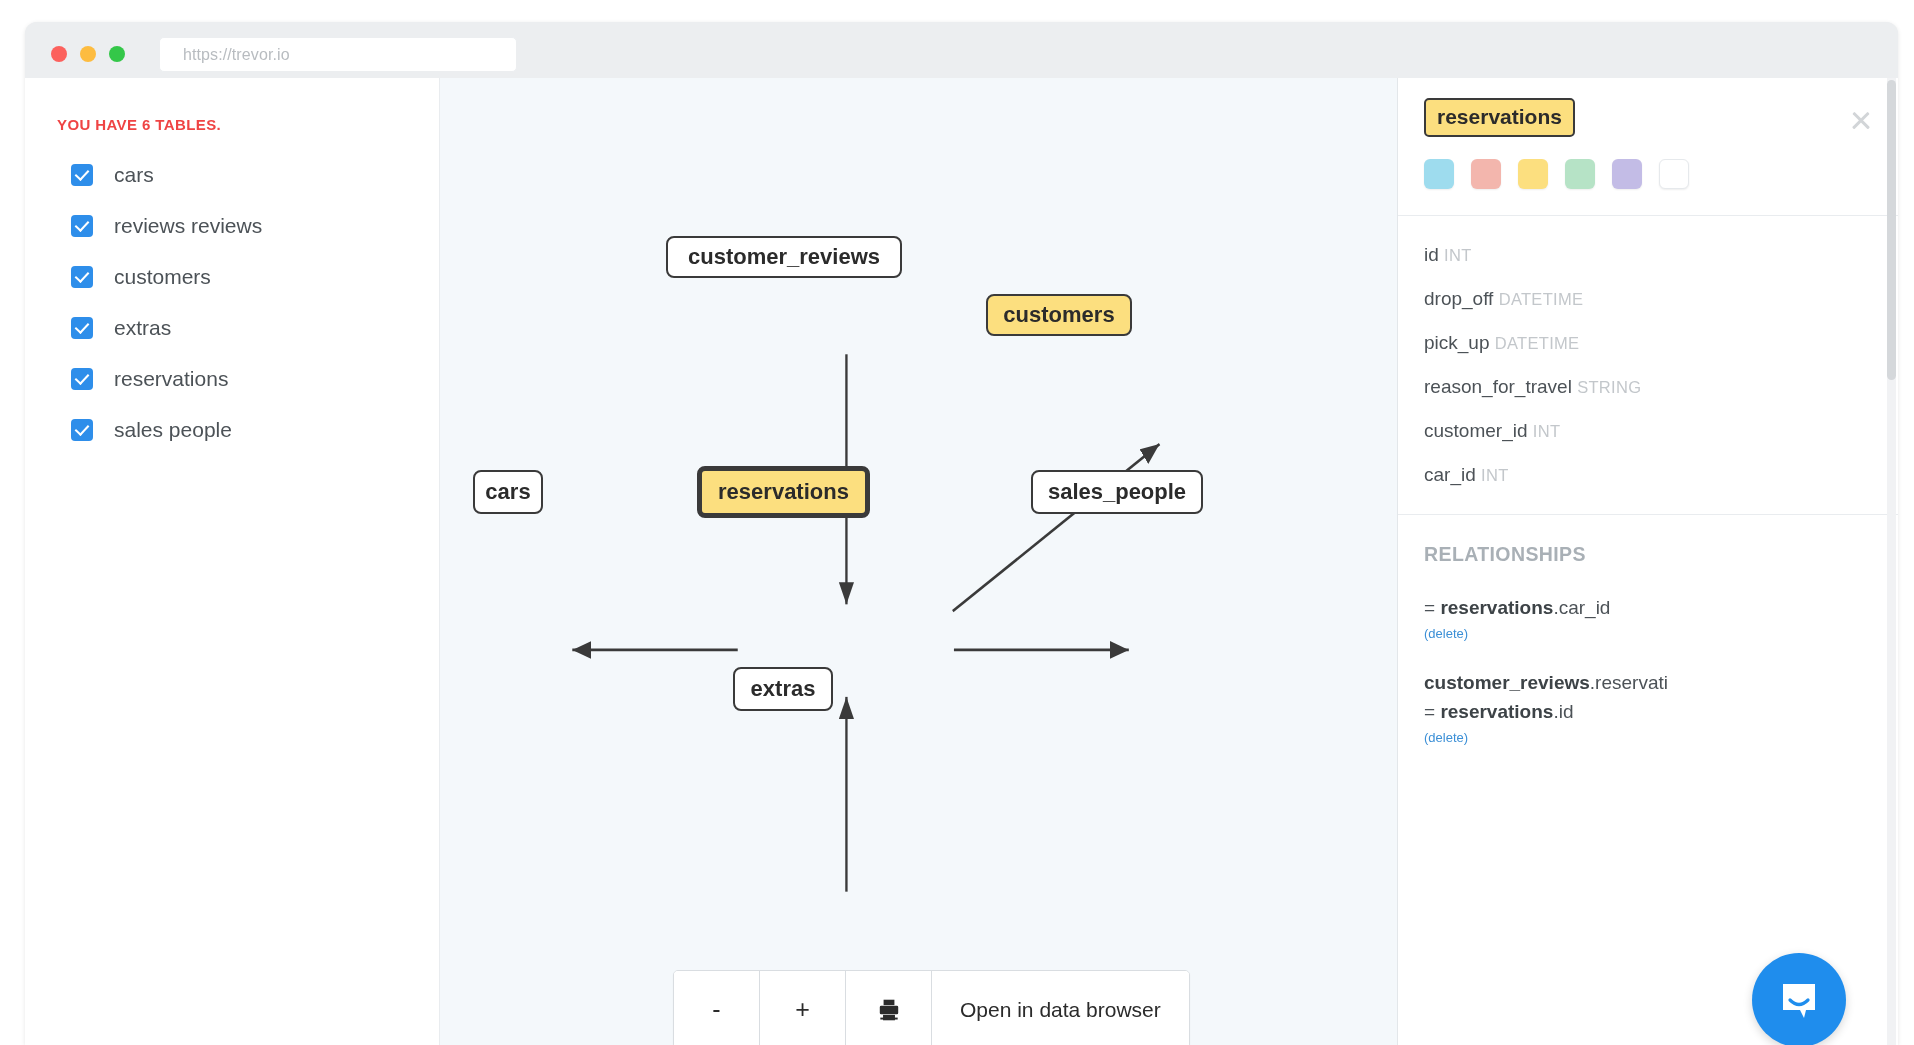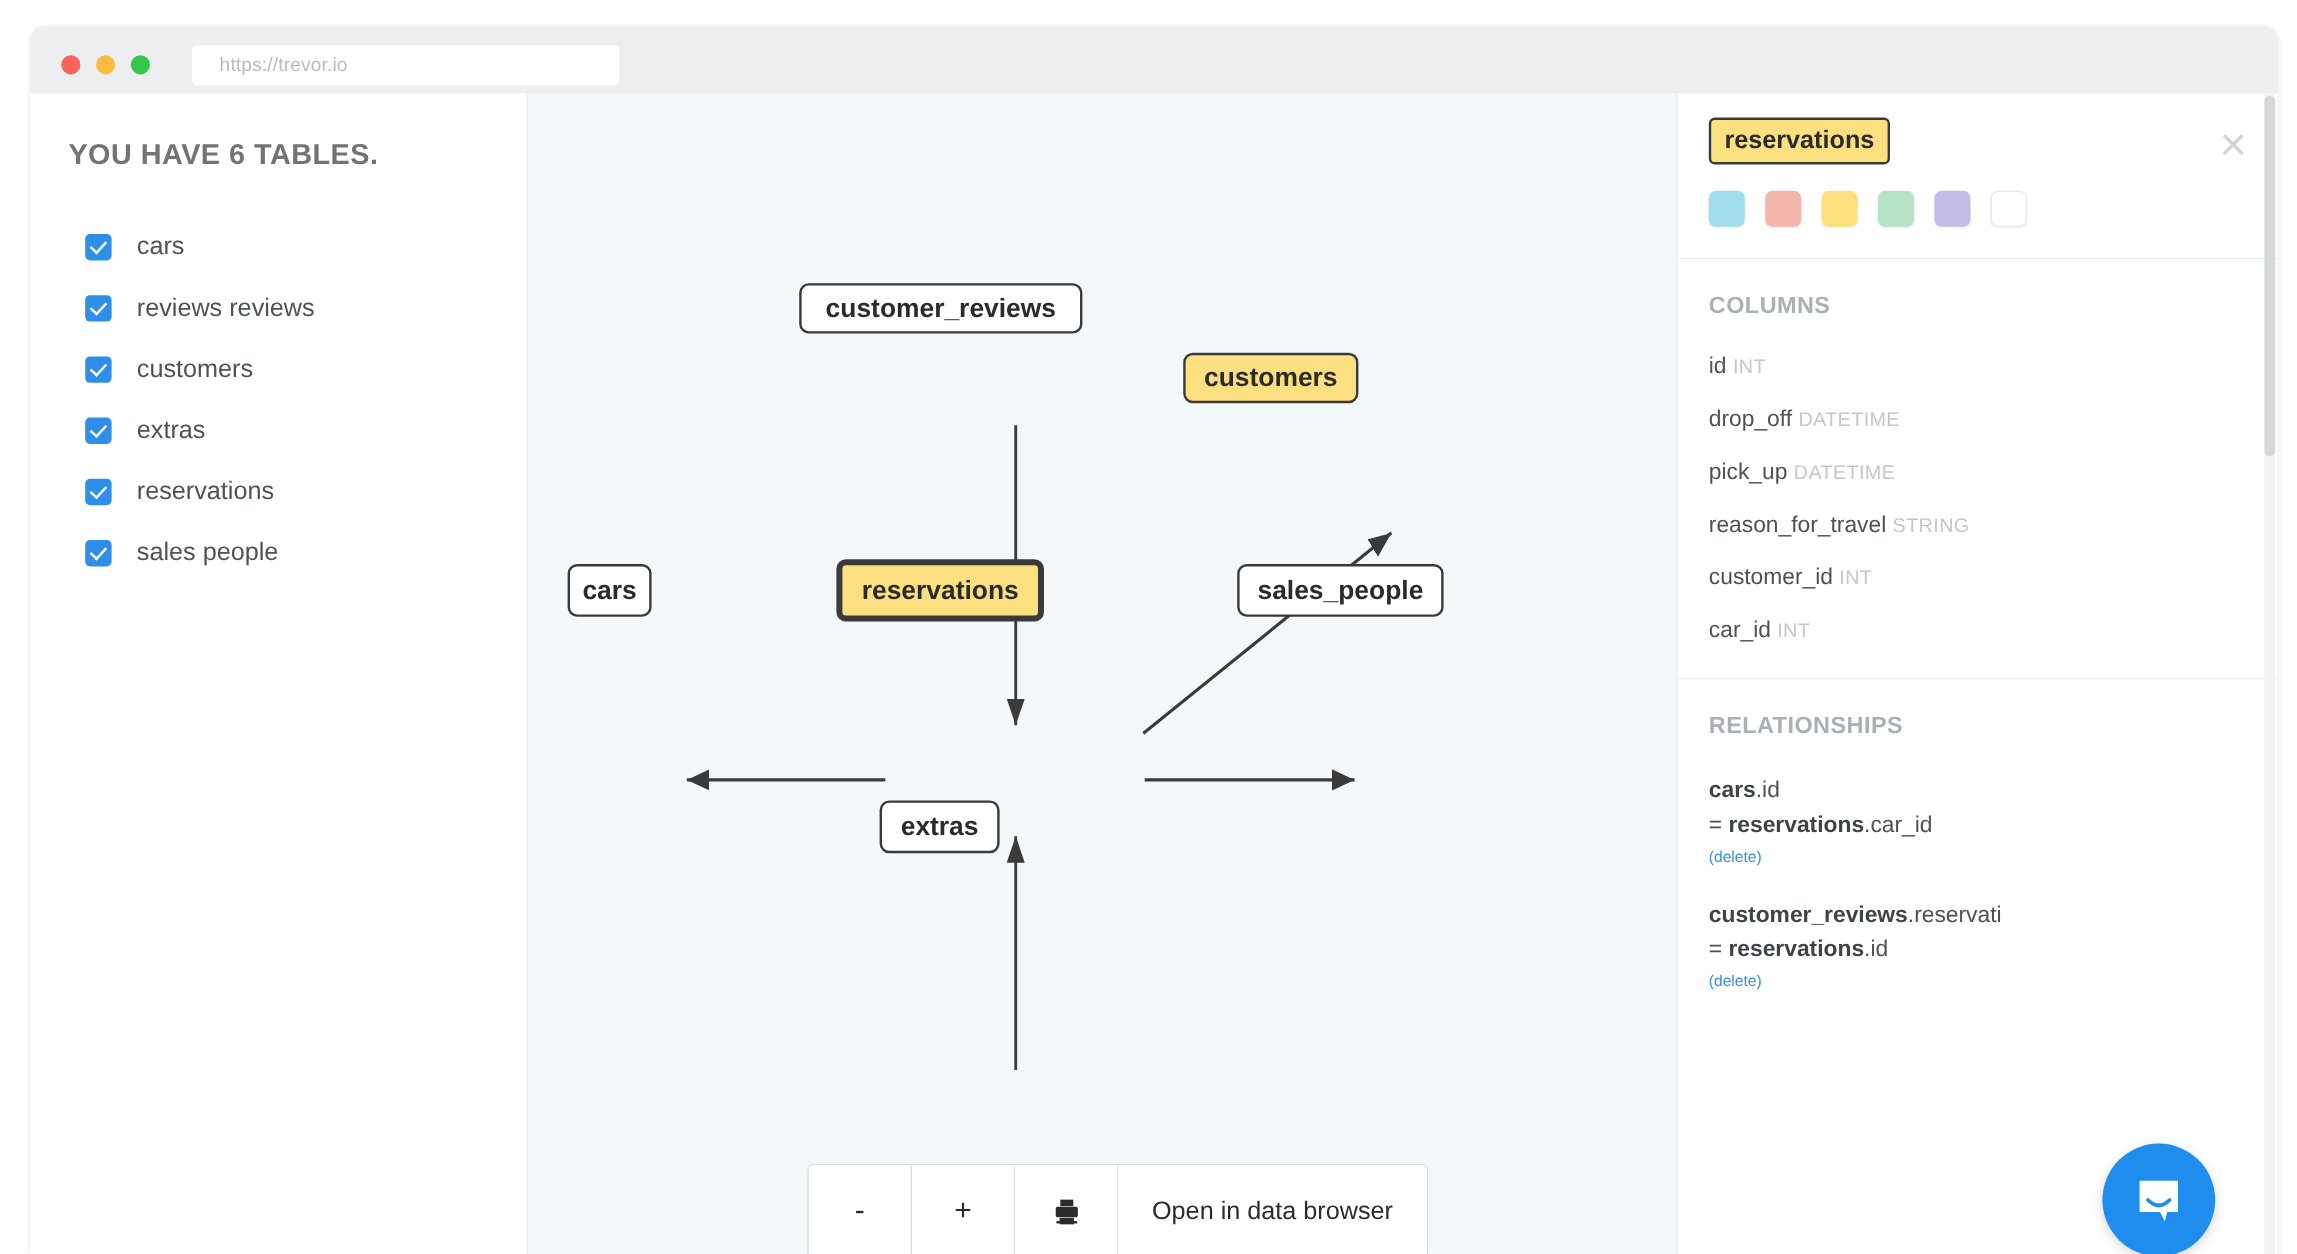--- a/index.html
+++ b/index.html
@@ -47,23 +47,23 @@
 
   
   .sidebar {
     width:415px; flex:none;
     background:#ffffff;
     border-right:1px solid #e9ecef;
     padding:38px 0 0 0;
     position:relative;
   }
   .sidebar-title {
-    font-size:24px; font-weight:bold;
-    color:#737373; letter-spacing:.4px;
-    padding-left:32px; margin-bottom:36px;
+    font-size:15px; font-weight:bold;
+    color:#ef4444; letter-spacing:.4px;
+    padding-left:32px; margin-bottom:16px;
   }
   .table-list { list-style:none; padding-left:46px; }
   .table-item {
     display:flex; align-items:center;
     height:51px; cursor:pointer;
   }
   .cb {
     width:22px; height:22px; flex:none;
     border-radius:4px; background:#2e8eea;
     position:relative; margin-right:21px;
@@ -311,21 +311,20 @@
             <div class="swatch" style="background:#9edcee"></div>
             <div class="swatch" style="background:#f3b6ad"></div>
             <div class="swatch" style="background:#fcdf7f"></div>
             <div class="swatch" style="background:#b6e3c6"></div>
             <div class="swatch" style="background:#c3bce6"></div>
             <div class="swatch white"></div>
           </div>
         </div>
 
         <div class="sec cols">
-          <div class="sec-title">COLUMNS</div>
           <div class="col-row">
             <span>id</span>
             <span class="col-type">INT</span>
           </div>
           <div class="col-row">
             <span>drop_off</span>
             <span class="col-type">DATETIME</span>
           </div>
           <div class="col-row">
             <span>pick_up</span>
@@ -342,23 +341,20 @@
           <div class="col-row">
             <span>car_id</span>
             <span class="col-type">INT</span>
           </div>
         </div>
 
         <div class="sec">
           <div class="sec-title">RELATIONSHIPS</div>
 
           <div class="rel">
-            <div class="rel-line">
-              <b>cars</b><span>.id</span>
-            </div>
             <div class="rel-line">
               = <b>reservations</b><span>.car_id</span>
             </div>
             <div class="rel-del">(delete)</div>
           </div>
 
           <div class="rel">
             <div class="rel-line">
               <b>customer_reviews</b><span>.reservati</span>
             </div>

